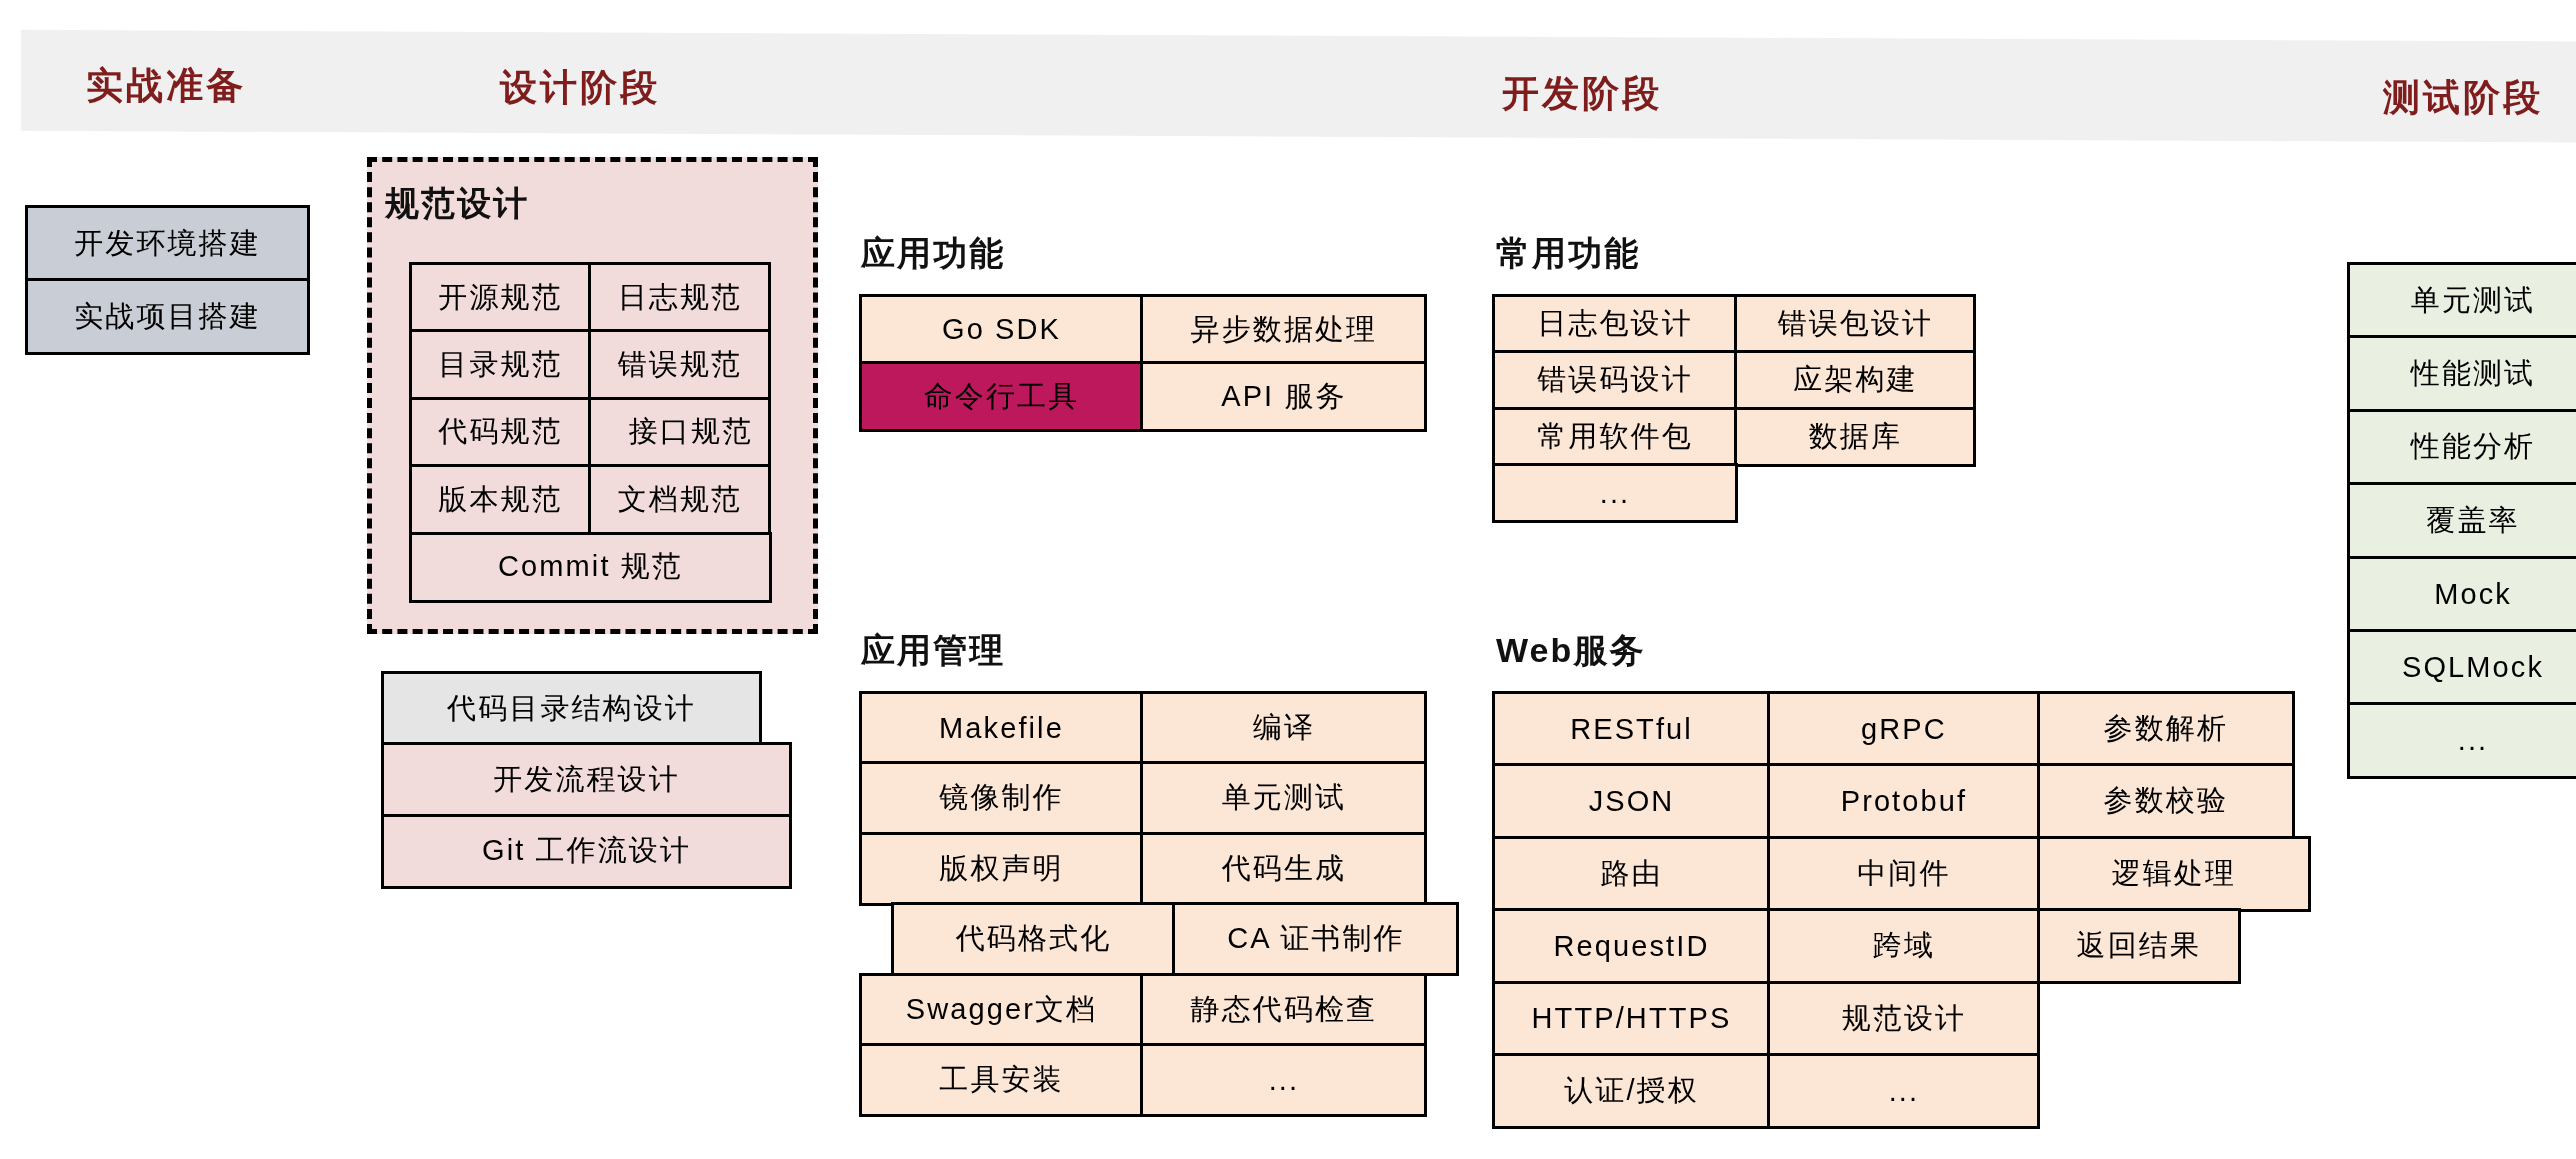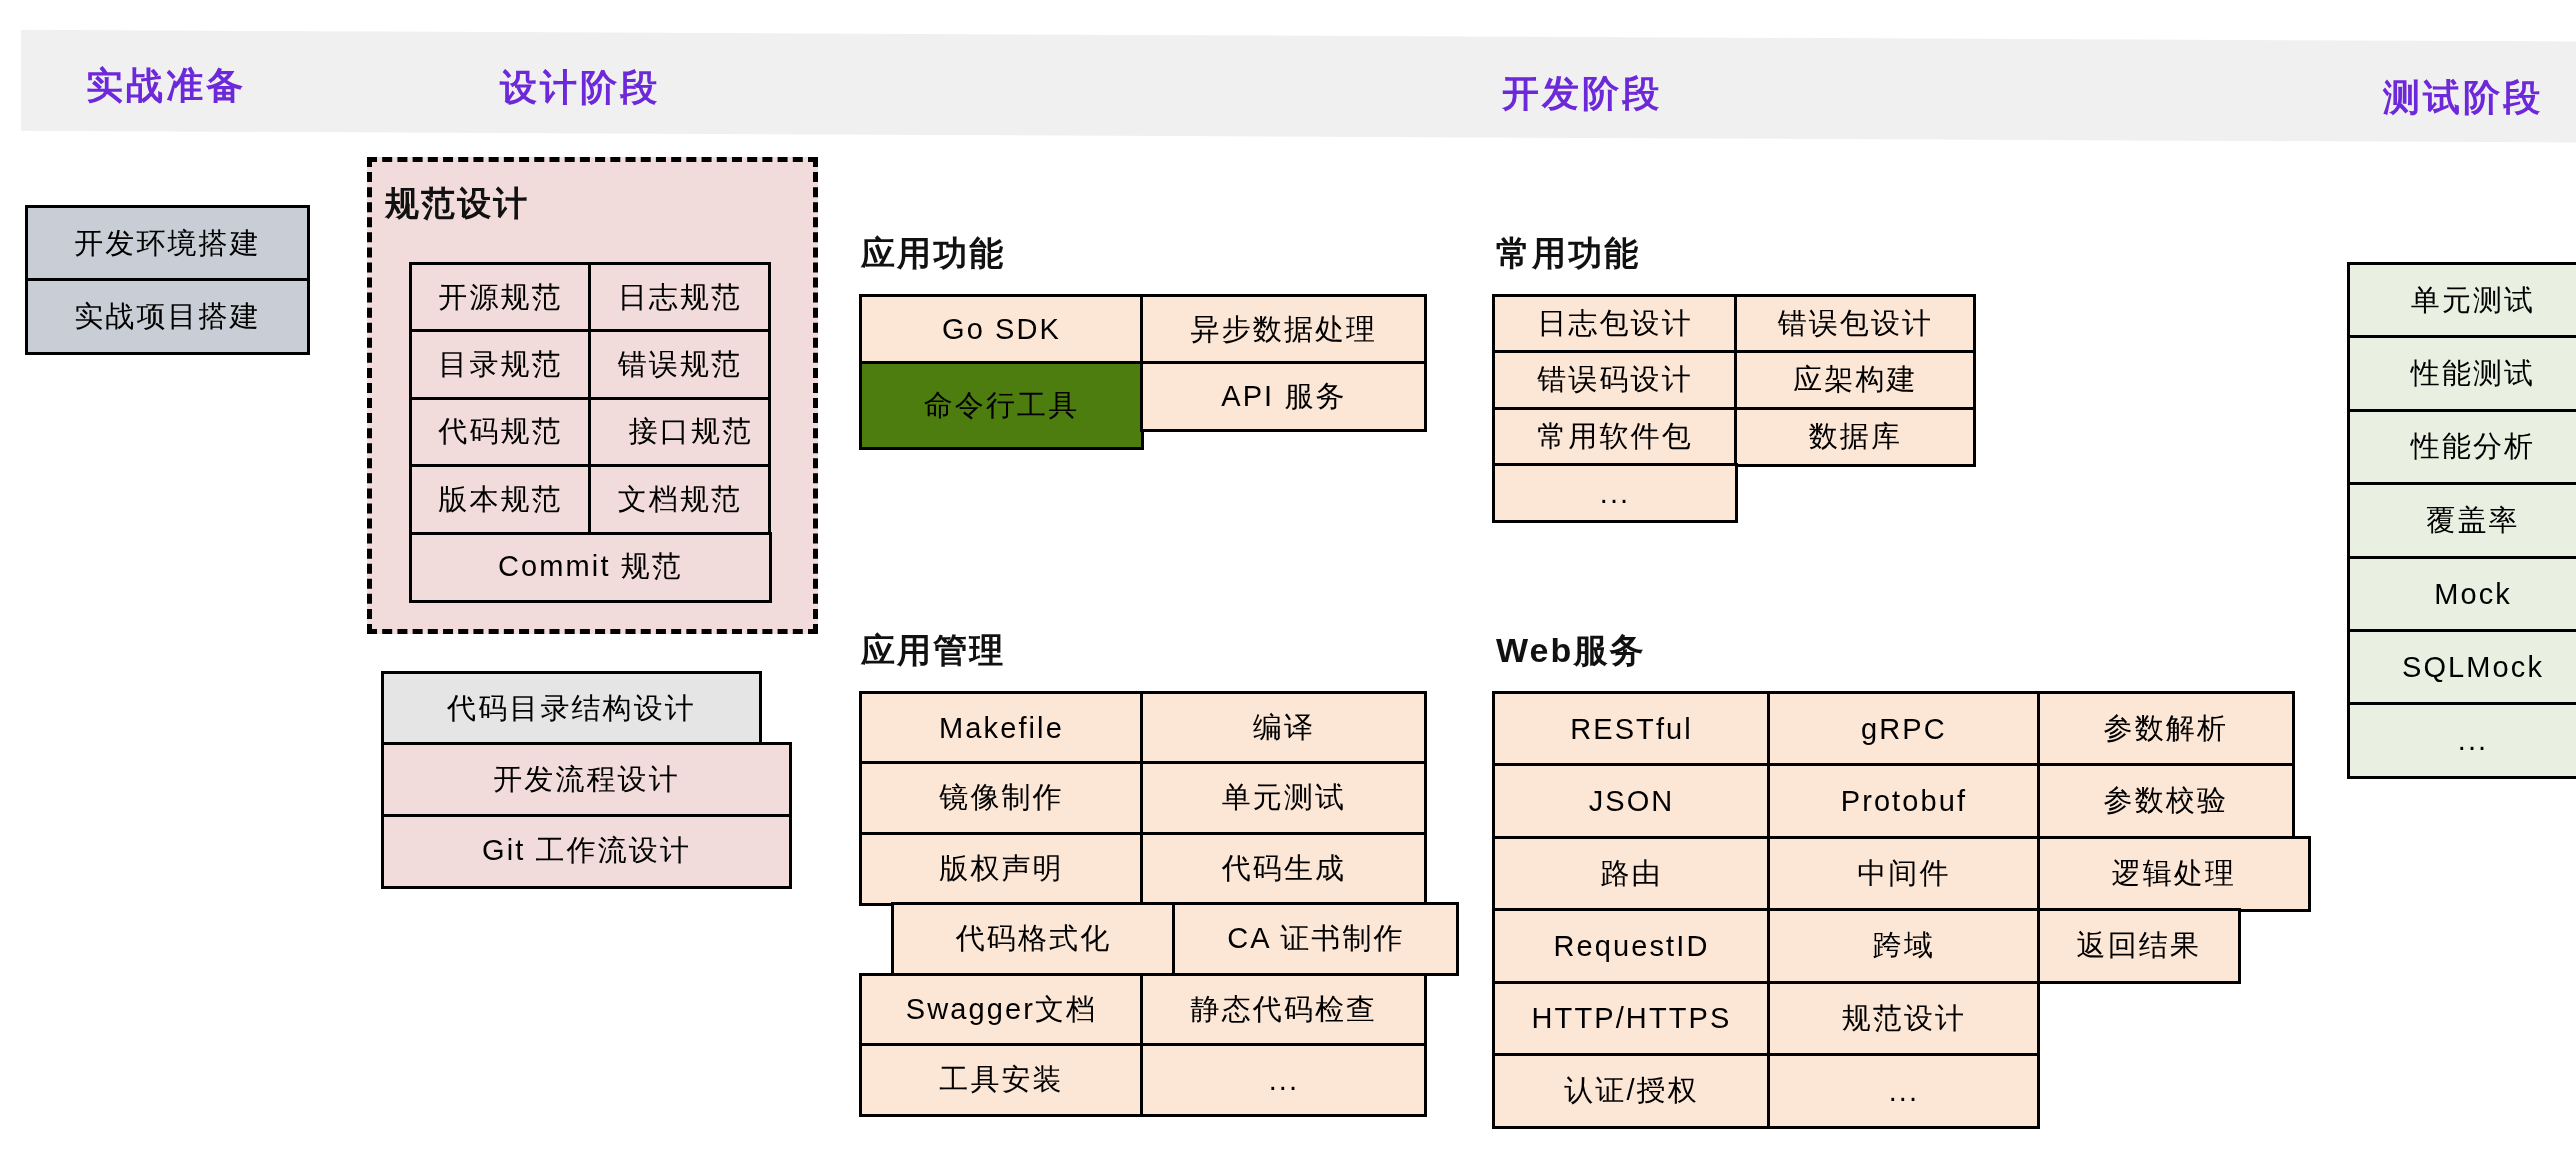--- a/index.html
+++ b/index.html
@@ -7,21 +7,21 @@
     position:relative;
     width:3284px;height:1159px;
     background:#ffffff;
     font-family:"Liberation Sans","DejaVu Sans",sans-serif;
     overflow:hidden;
   }
   .stage-label{
     position:absolute;
     font-size:37px;
     font-weight:bold;
-    color:#6d28d9;
+    color:#7f1d1d;
     letter-spacing:3.1px;
     white-space:nowrap;
   }
   .sec-title{
     position:absolute;
     font-size:34px;
     font-weight:bold;
     color:#111111;
     letter-spacing:2.1px;
     white-space:nowrap;
@@ -107,21 +107,21 @@
       </div>
     </div>
 
   <div class="sec-title" style="left:861px;top:231px;">应用功能</div>
   <div class="dtable" style="left: 859px; top: 294px;">
       <div class="trow">
         <div class="tcell" style="width: 285px; height: 71px; background: rgb(252, 230, 213);">Go SDK</div>
         <div class="tcell" style="width: 287px; height: 71px; background: rgb(252, 230, 213); margin-left: -3.6px;">异步数据处理</div>
       </div>
       <div class="trow" style="margin-top: -3.6px;">
-        <div class="tcell" style="width: 285px; height: 89px; background: #4d7c0f; text-align: right;">命令行工具</div>
+        <div class="tcell" style="width: 285px; height: 71px; background: #be185d; text-align: right;">命令行工具</div>
         <div class="tcell" style="width: 287px; height: 71px; background: rgb(252, 230, 213); margin-left: -3.6px;">API 服务</div>
       </div>
     </div>
 
   <div class="sec-title" style="left:1496px;top:231px;">常用功能</div>
   <div class="dtable" style="left: 1492px; top: 294px;">
       <div class="trow">
         <div class="tcell" style="width: 246px; height: 60px; background: rgb(252, 230, 213);">日志包设计</div>
         <div class="tcell" style="width: 242px; height: 60px; background: rgb(252, 230, 213); margin-left: -3.6px;">错误包设计</div>
       </div>

